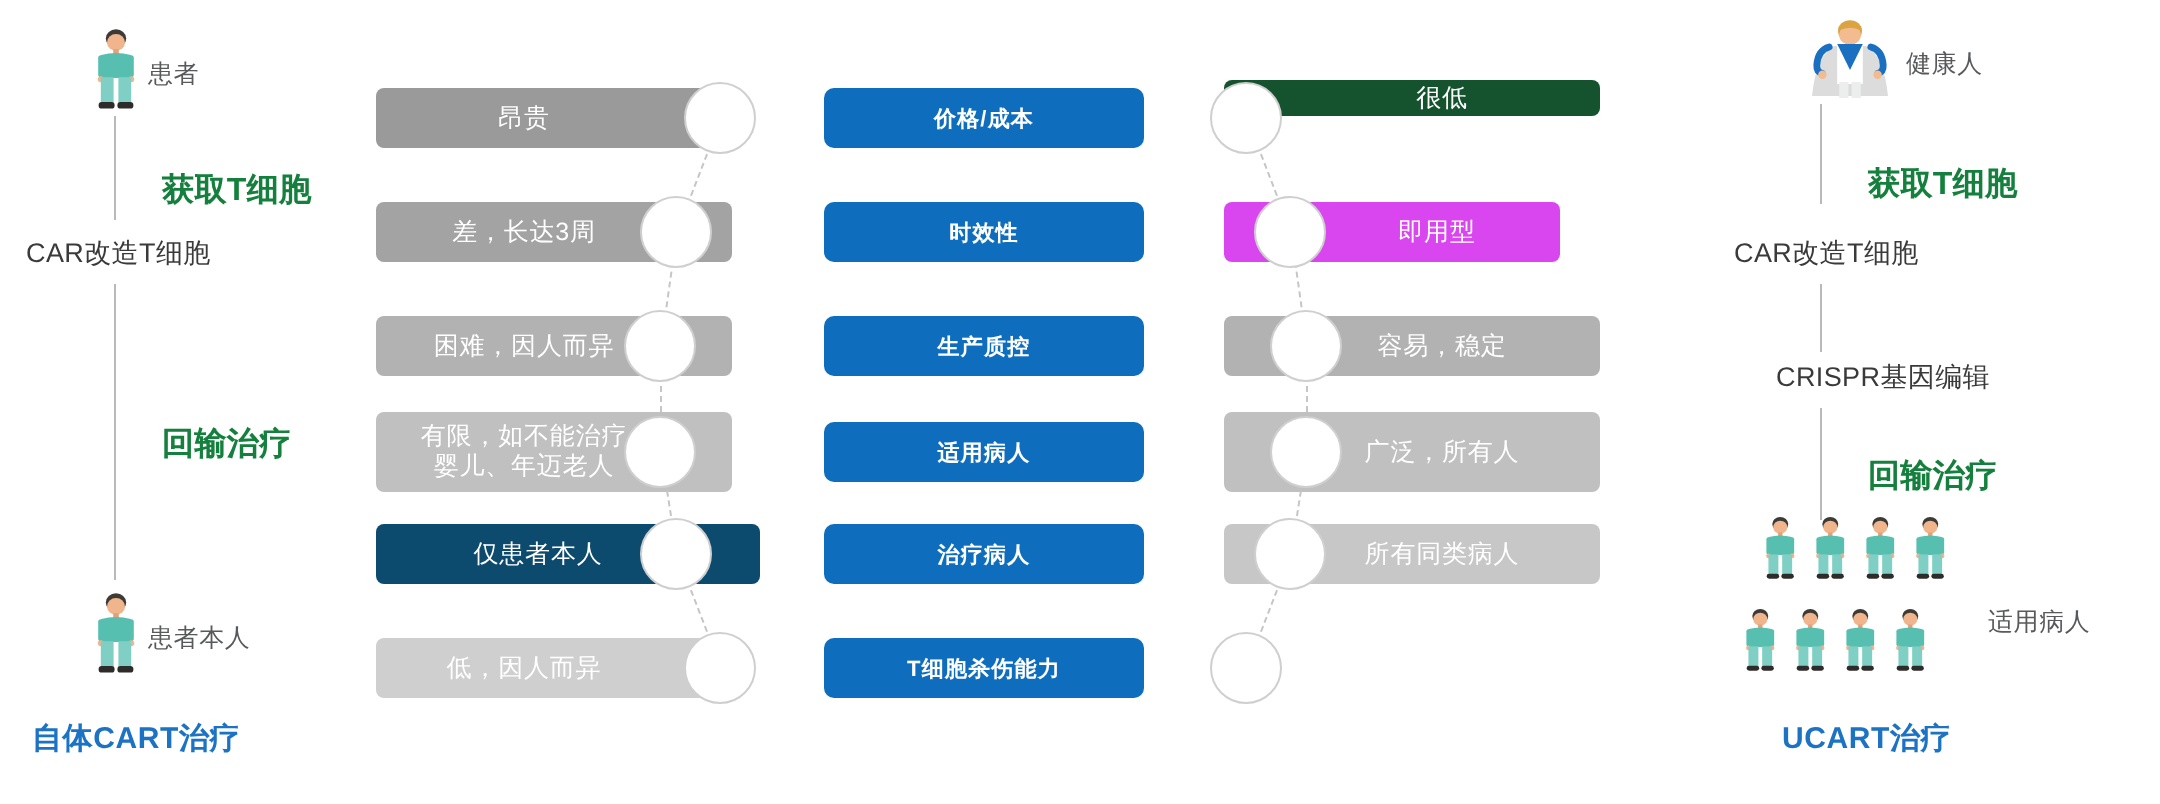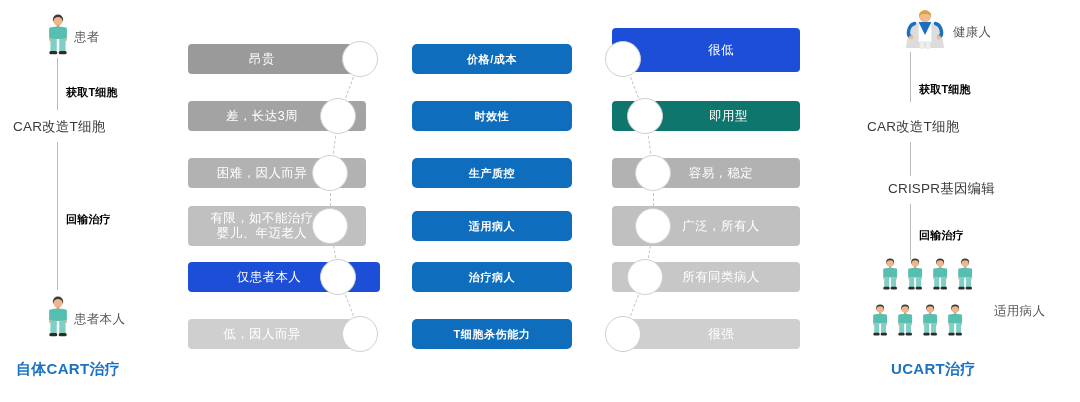--- a/index.html
+++ b/index.html
@@ -50,25 +50,26 @@
 
   .flow-step{
     position:absolute;
     font-size:13.5px;
     color:#3a3a3a;
     white-space:nowrap;
     letter-spacing:.2px;
   }
   .flow-action{
     position:absolute;
-    font-size:11px;
+    font-size:16px;
     font-weight:bold;
-    color:#000000;
+    color:#15803d;
     white-space:nowrap;
     letter-spacing:.2px;
+    margin-left:15px;
   }
   .flow-title{
     position:absolute;
     font-size:15px;
     font-weight:bold;
     color:#1c73c4;
     white-space:nowrap;
     letter-spacing:.3px;
   }
 
@@ -344,34 +345,34 @@
     </div>
     <div class="person-label" style="position:absolute;left:132px;top:303px;">适用病人</div>
 
     <div class="flow-title" style="left:29px;top:360px;">UCART治疗</div>
   </div>
 
   <div id="compare" class="abs" style="left:0;top:0;width:1080px;height:402px;">
       <div class="bar left" style="left:188px;top:44px;width:178px;height:30px;background:#9a9a9a;">
         <div class="bar-text">昂贵</div>
       </div>
-      <div class="bar right" style="left:612px;top:28px;width:188px;height:44px;background:#1d4ed8;">
+      <div class="bar right" style="left:612px;top:40px;width:188px;height:18px;background:#14532d;">
         <div class="bar-text">很低</div>
       </div>
       <div class="node" style="left:342px;top:41px;width:36px;height:36px;"></div>
       <div class="node" style="left:605px;top:41px;width:36px;height:36px;"></div>
       <div class="center-label" style="left:412px;top:44px;width:160px;height:30px;background:#0e6ebd;">
         <span>价格/成本</span>
       </div>
       <div class="connector" style="left:360px;top:59px;height:61.09828148156051px;transform:rotate(21.104838584929634deg);"></div>
       <div class="connector" style="left:623px;top:59px;height:61.09828148156051px;transform:rotate(-21.104838584929634deg);"></div>
       <div class="bar left" style="left:188px;top:101px;width:178px;height:30px;background:#a3a3a3;">
         <div class="bar-text">差，长达3周</div>
       </div>
-      <div class="bar right" style="left:612px;top:101px;width:188px;height:30px;background:#0f766e;padding-left:15px;">
+      <div class="bar right" style="left:612px;top:101px;width:168px;height:30px;background:#d946ef;padding-left:15px;">
         <div class="bar-text">即用型</div>
       </div>
       <div class="node" style="left:320px;top:98px;width:36px;height:36px;"></div>
       <div class="node" style="left:627px;top:98px;width:36px;height:36px;"></div>
       <div class="center-label" style="left:412px;top:101px;width:160px;height:30px;background:#0e6ebd;">
         <span>时效性</span>
       </div>
       <div class="connector" style="left:338px;top:116px;height:57.55866572463264px;transform:rotate(7.989326766396897deg);"></div>
       <div class="connector" style="left:645px;top:116px;height:57.55866572463264px;transform:rotate(-7.989326766396897deg);"></div>
       <div class="bar right" style="left:612px;top:158px;width:188px;height:30px;background:#b2b2b2;">
@@ -394,39 +395,36 @@
       <div class="bar right" style="left:612px;top:206px;width:188px;height:40px;background:#c0c0c0;">
         <div class="bar-text">广泛，所有人</div>
       </div>
       <div class="node" style="left:312px;top:208px;width:36px;height:36px;"></div>
       <div class="node" style="left:635px;top:208px;width:36px;height:36px;"></div>
       <div class="center-label" style="left:412px;top:211px;width:160px;height:30px;background:#0e6ebd;">
         <span>适用病人</span>
       </div>
       <div class="connector" style="left:330px;top:226px;height:51.62363799656123px;transform:rotate(-8.914926957147866deg);"></div>
       <div class="connector" style="left:653px;top:226px;height:51.62363799656123px;transform:rotate(8.914926957147866deg);"></div>
-      <div class="bar left" style="left:188px;top:262px;width:192px;height:30px;background:#1d4ed8;">
+      <div class="bar left" style="left:188px;top:262px;width:192px;height:30px;background:#0c4a6e;">
         <div class="bar-text">仅患者本人</div>
       </div>
       <div class="bar right" style="left:612px;top:262px;width:188px;height:30px;background:#c7c7c7;">
         <div class="bar-text">所有同类病人</div>
       </div>
       <div class="node" style="left:320px;top:259px;width:36px;height:36px;"></div>
       <div class="node" style="left:627px;top:259px;width:36px;height:36px;"></div>
       <div class="center-label" style="left:412px;top:262px;width:160px;height:30px;background:#0e6ebd;">
         <span>治疗病人</span>
       </div>
       <div class="connector" style="left:338px;top:277px;height:61.09828148156051px;transform:rotate(-21.104838584929634deg);"></div>
       <div class="connector" style="left:645px;top:277px;height:61.09828148156051px;transform:rotate(21.104838584929634deg);"></div>
       <div class="bar left" style="left:188px;top:319px;width:178px;height:30px;background:#cfcfcf;">
         <div class="bar-text">低，因人而异</div>
       </div>
-      <div class="bar right" style="left:612px;top:319px;width:188px;height:30px;background:#cfcfcf;">
-        <div class="bar-text">很强</div>
-      </div>
       <div class="node" style="left:342px;top:316px;width:36px;height:36px;"></div>
       <div class="node" style="left:605px;top:316px;width:36px;height:36px;"></div>
       <div class="center-label" style="left:412px;top:319px;width:160px;height:30px;background:#0e6ebd;">
         <span>T细胞杀伤能力</span>
       </div>
     </div>
 
 </div>
 
 </body></html>

